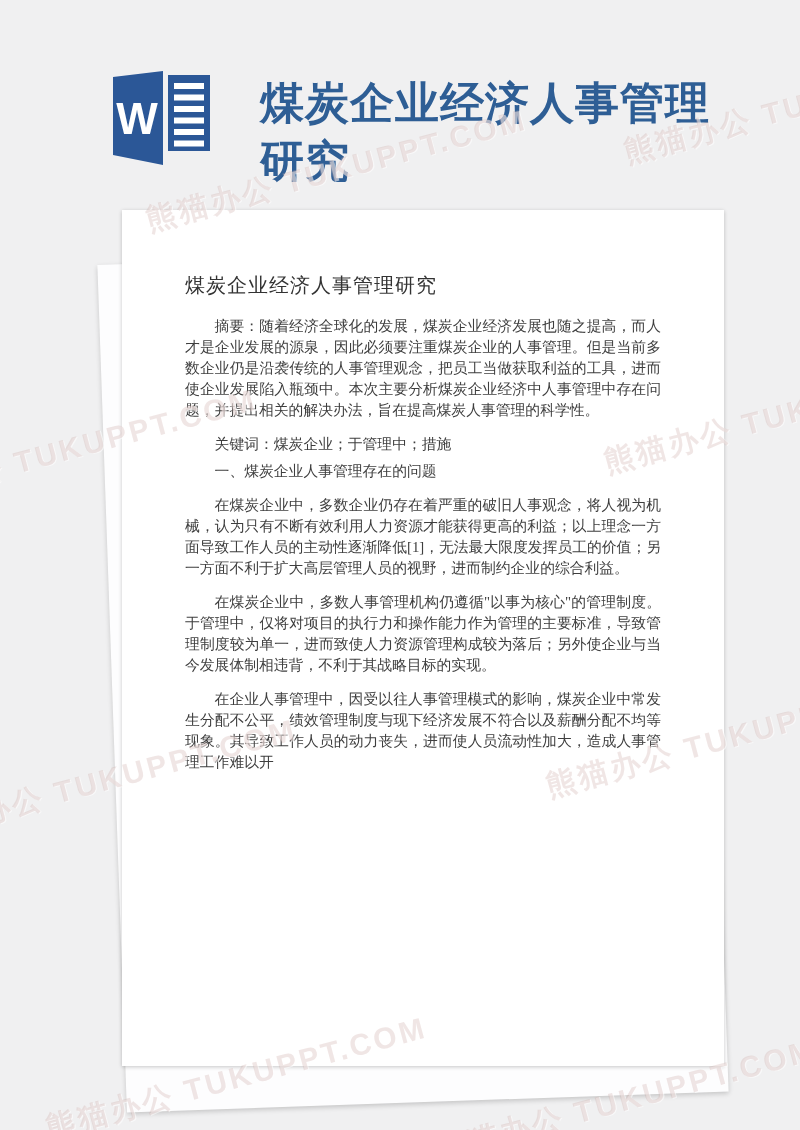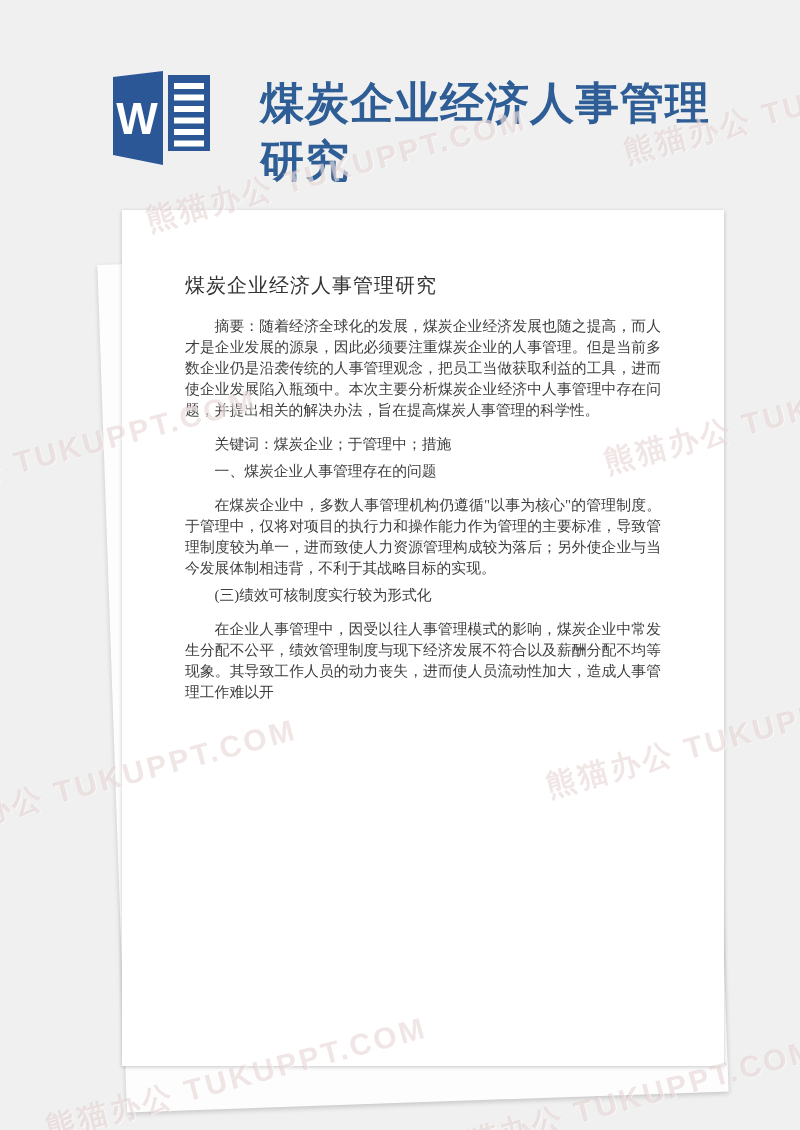--- a/index.html
+++ b/index.html
@@ -101,22 +101,22 @@
   </div>
 
   <div class="paper-back"></div>
 
   <div class="paper">
     <h2 class="doc-title">煤炭企业经济人事管理研究</h2>
     <div class="doc-body">
         <p class="doc-para">摘要：随着经济全球化的发展，煤炭企业经济发展也随之提高，而人才是企业发展的源泉，因此必须要注重煤炭企业的人事管理。但是当前多数企业仍是沿袭传统的人事管理观念，把员工当做获取利益的工具，进而使企业发展陷入瓶颈中。本次主要分析煤炭企业经济中人事管理中存在问题，并提出相关的解决办法，旨在提高煤炭人事管理的科学性。</p>
         <p class="doc-para">关键词：煤炭企业；于管理中；措施</p>
         <p class="doc-heading">一、煤炭企业人事管理存在的问题</p>
+        <p class="doc-para">在煤炭企业中，多数企业仍存在着严重的破旧人事观念，将人视为机械，认为只有不断有效利用人力资源才能获得更高的利益；以上理念一方面导致工作人员的主动性逐渐降低[1]，无法最大限度发挥员工的价值；另一方面不利于扩大高层管理人员的视野，进而制约企业的综合利益。</p>
         <p class="doc-para">在煤炭企业中，多数人事管理机构仍遵循"以事为核心"的管理制度。于管理中，仅将对项目的执行力和操作能力作为管理的主要标准，导致管理制度较为单一，进而致使人力资源管理构成较为落后；另外使企业与当今发展体制相违背，不利于其战略目标的实现。</p>
-        <p class="doc-heading">(三)绩效可核制度实行较为形式化</p>
         <p class="doc-para">在企业人事管理中，因受以往人事管理模式的影响，煤炭企业中常发生分配不公平，绩效管理制度与现下经济发展不符合以及薪酬分配不均等现象。其导致工作人员的动力丧失，进而使人员流动性加大，造成人事管理工作难以开</p>
       </div>
   </div>
 
   <div class="watermark" style="left:140px;top:150px;">熊猫办公 TUKUPPT.COM</div>
   <div class="watermark" style="left:618px;top:82px;">熊猫办公 TUKUPPT.COM</div>
   <div class="watermark" style="left:-130px;top:430px;">熊猫办公 TUKUPPT.COM</div>
   <div class="watermark" style="left:598px;top:392px;">熊猫办公 TUKUPPT.COM</div>
   <div class="watermark" style="left:540px;top:716px;">熊猫办公 TUKUPPT.COM</div>
   <div class="watermark" style="left:-90px;top:760px;">熊猫办公 TUKUPPT.COM</div>

